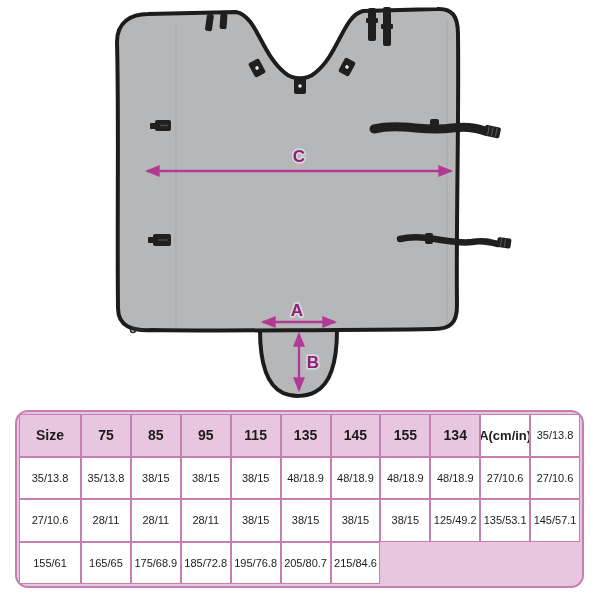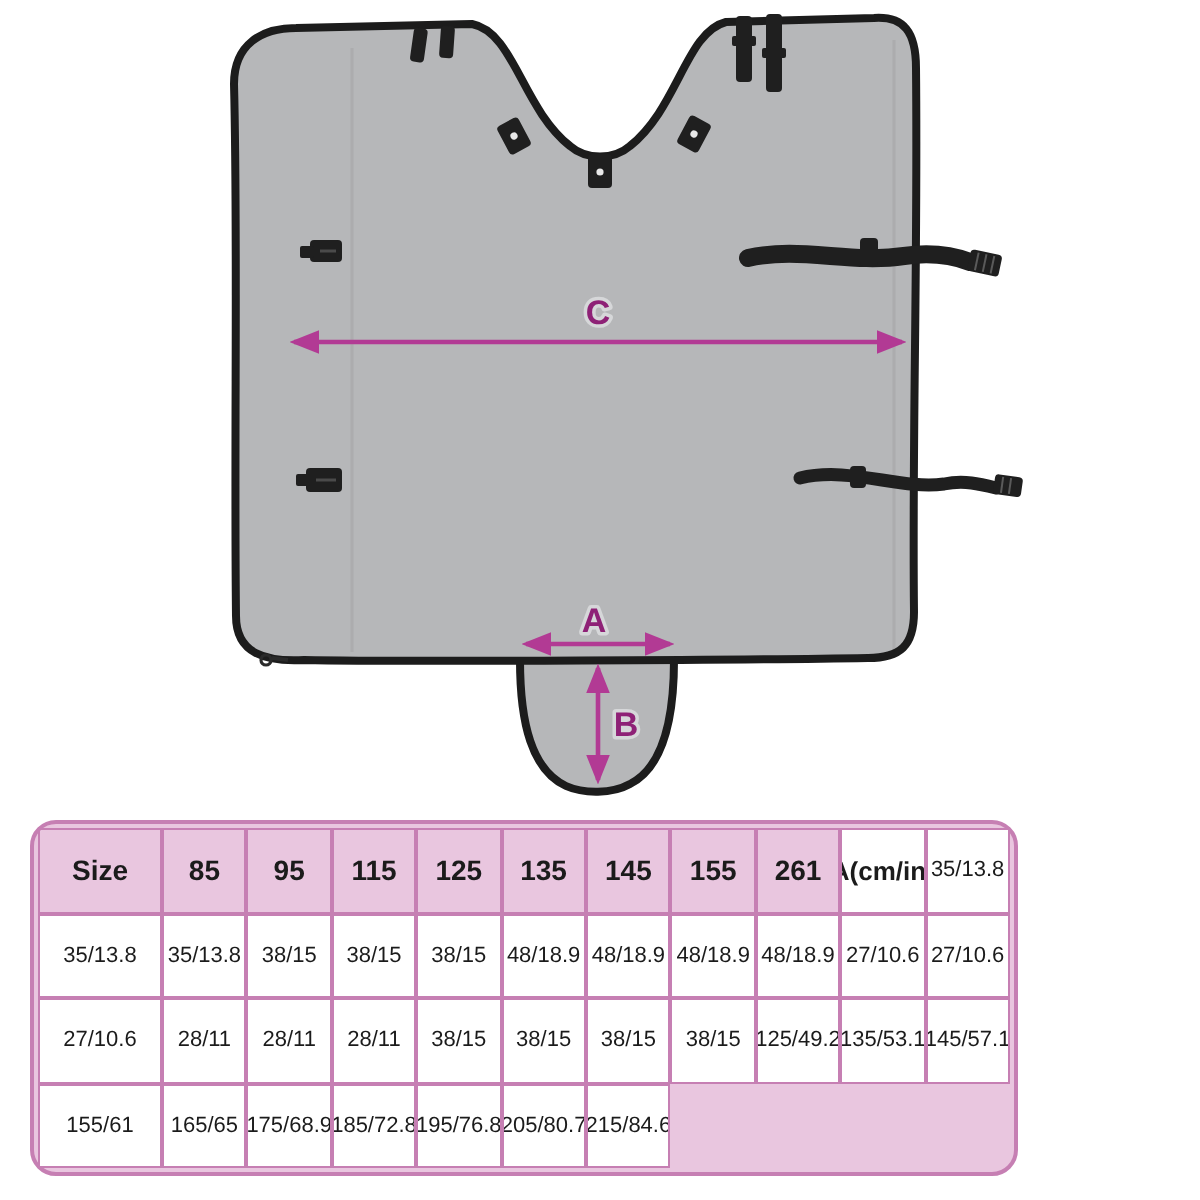--- a/index.html
+++ b/index.html
@@ -25,21 +25,21 @@
   .strap-line{stroke:#1f1f1f;fill:none;}
   .snap-dot{fill:#e8e8e8;}
   .arrowline{stroke:var(--arrow);stroke-width:2.3;fill:none;}
   .arrhead{fill:var(--arrow);}
   .dimlabel{
     font-family:"Liberation Sans",sans-serif;font-size:17px;font-weight:bold;
     fill:var(--dimlabel);stroke:var(--dimhalo);stroke-width:3.5px;
     paint-order:stroke;stroke-linejoin:round;
   }
   .size-table{
-    position:absolute;left:15px;top:410px;width:494px;height:178px;
+    position:absolute;left:15px;top:410px;width:569px;height:178px;
     box-sizing:border-box;background:var(--tbl-header-bg);
     border:2px solid var(--tbl-border);border-radius:13px;padding:2px;
   }
   .tgrid{
     display:grid;height:100%;
     grid-template-columns:62px repeat(10,1fr);
     grid-auto-rows:1fr;
   }
   .cell{
     border:1px solid var(--tbl-border);
@@ -146,28 +146,28 @@
     <line class="arrowline" x1="299" y1="334" x2="299" y2="390" marker-start="url(#arr)" marker-end="url(#arr)"></line>
 
     <text class="dimlabel" x="299" y="162" text-anchor="middle">C</text>
     <text class="dimlabel" x="297" y="316" text-anchor="middle">A</text>
     <text class="dimlabel" x="313" y="368" text-anchor="middle">B</text>
   </svg>
 
   <div class="size-table">
     <div class="tgrid">
         <div class="cell head">Size</div>
+        <div class="cell head">75</div>
         <div class="cell head">85</div>
         <div class="cell head">95</div>
         <div class="cell head">115</div>
-        <div class="cell head">125</div>
         <div class="cell head">135</div>
         <div class="cell head">145</div>
         <div class="cell head">155</div>
-        <div class="cell head">261</div>
+        <div class="cell head">134</div>
         <div class="cell rowlabel">A(cm/in)</div>
         <div class="cell val">35/13.8</div>
         <div class="cell val">35/13.8</div>
         <div class="cell val">35/13.8</div>
         <div class="cell val">38/15</div>
         <div class="cell val">38/15</div>
         <div class="cell val">38/15</div>
         <div class="cell val">48/18.9</div>
         <div class="cell val">48/18.9</div>
         <div class="cell val">48/18.9</div>

